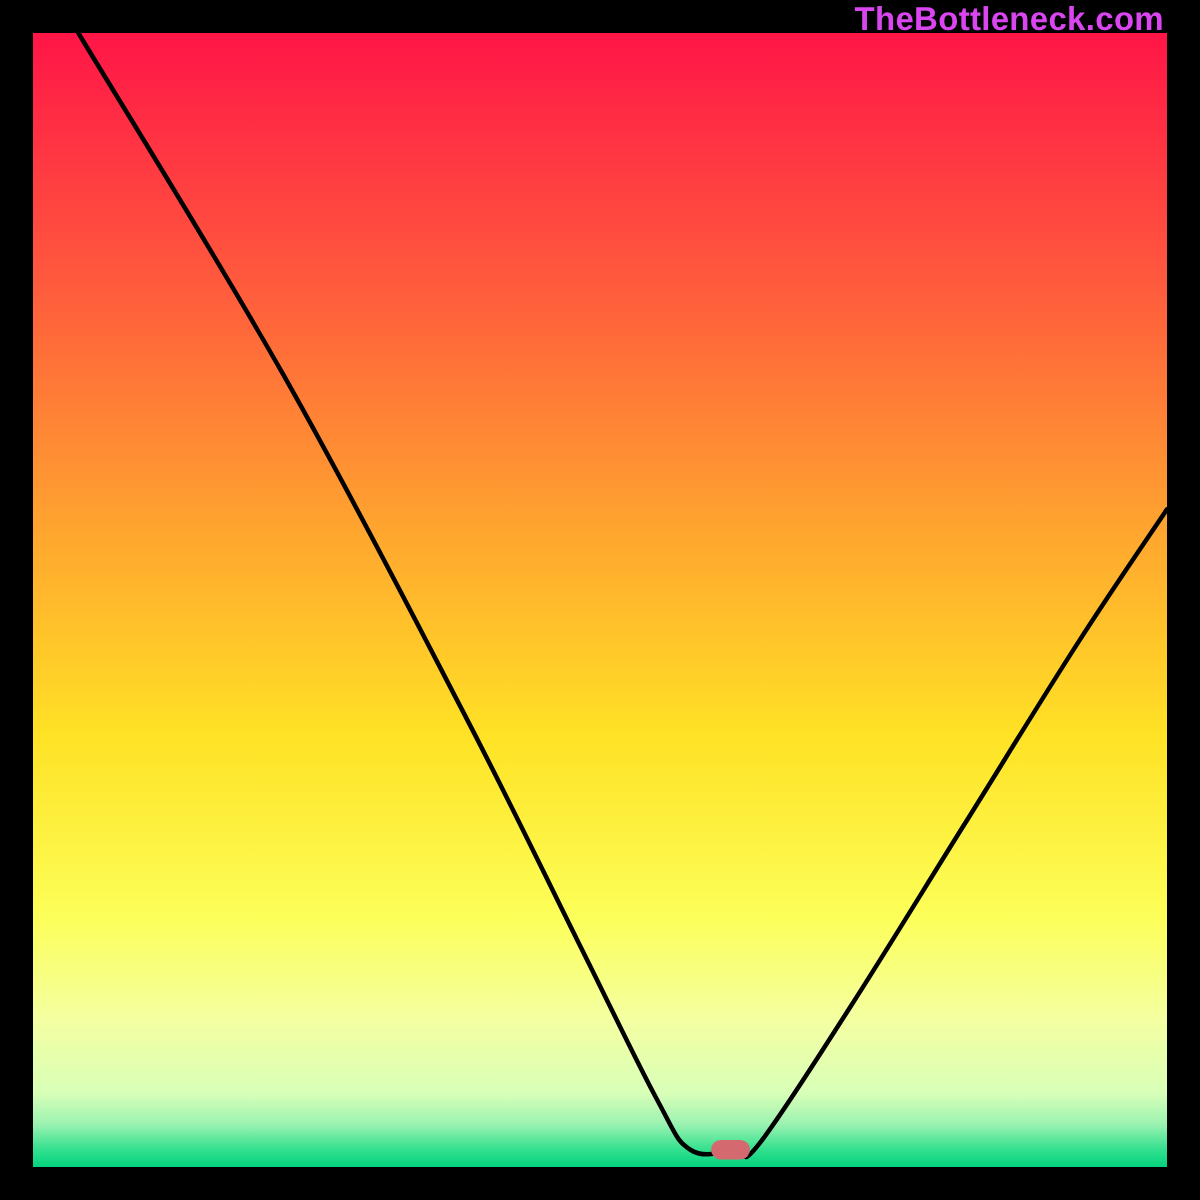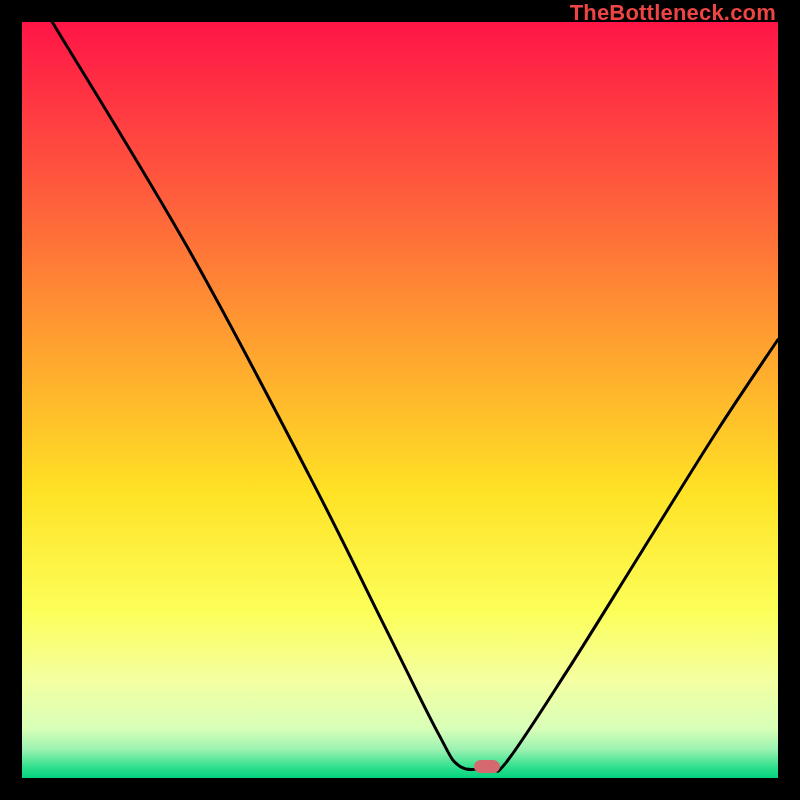--- a/index.html
+++ b/index.html
@@ -22,21 +22,21 @@
     left: 22px;
     top: 22px;
     width: 756px;
     height: 756px;
     
   }
   .watermark {
     position: absolute;
     top: 0px;
     right: 24px;
-    color: #ef4444;
+    color: #d946ef;
     font-size: 22px;
     font-weight: 600;
     letter-spacing: 0.2px;
     font-family: "Segoe UI", Arial, sans-serif;
   }
   svg.curve {
     position: absolute;
     left: 0; top: 0;
     width: 100%;
     height: 100%;

